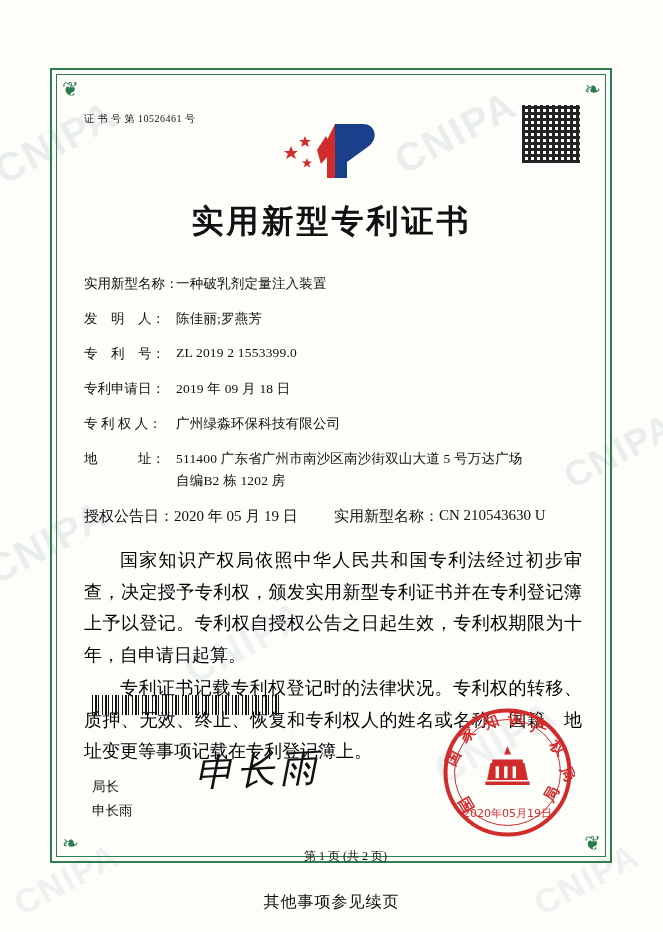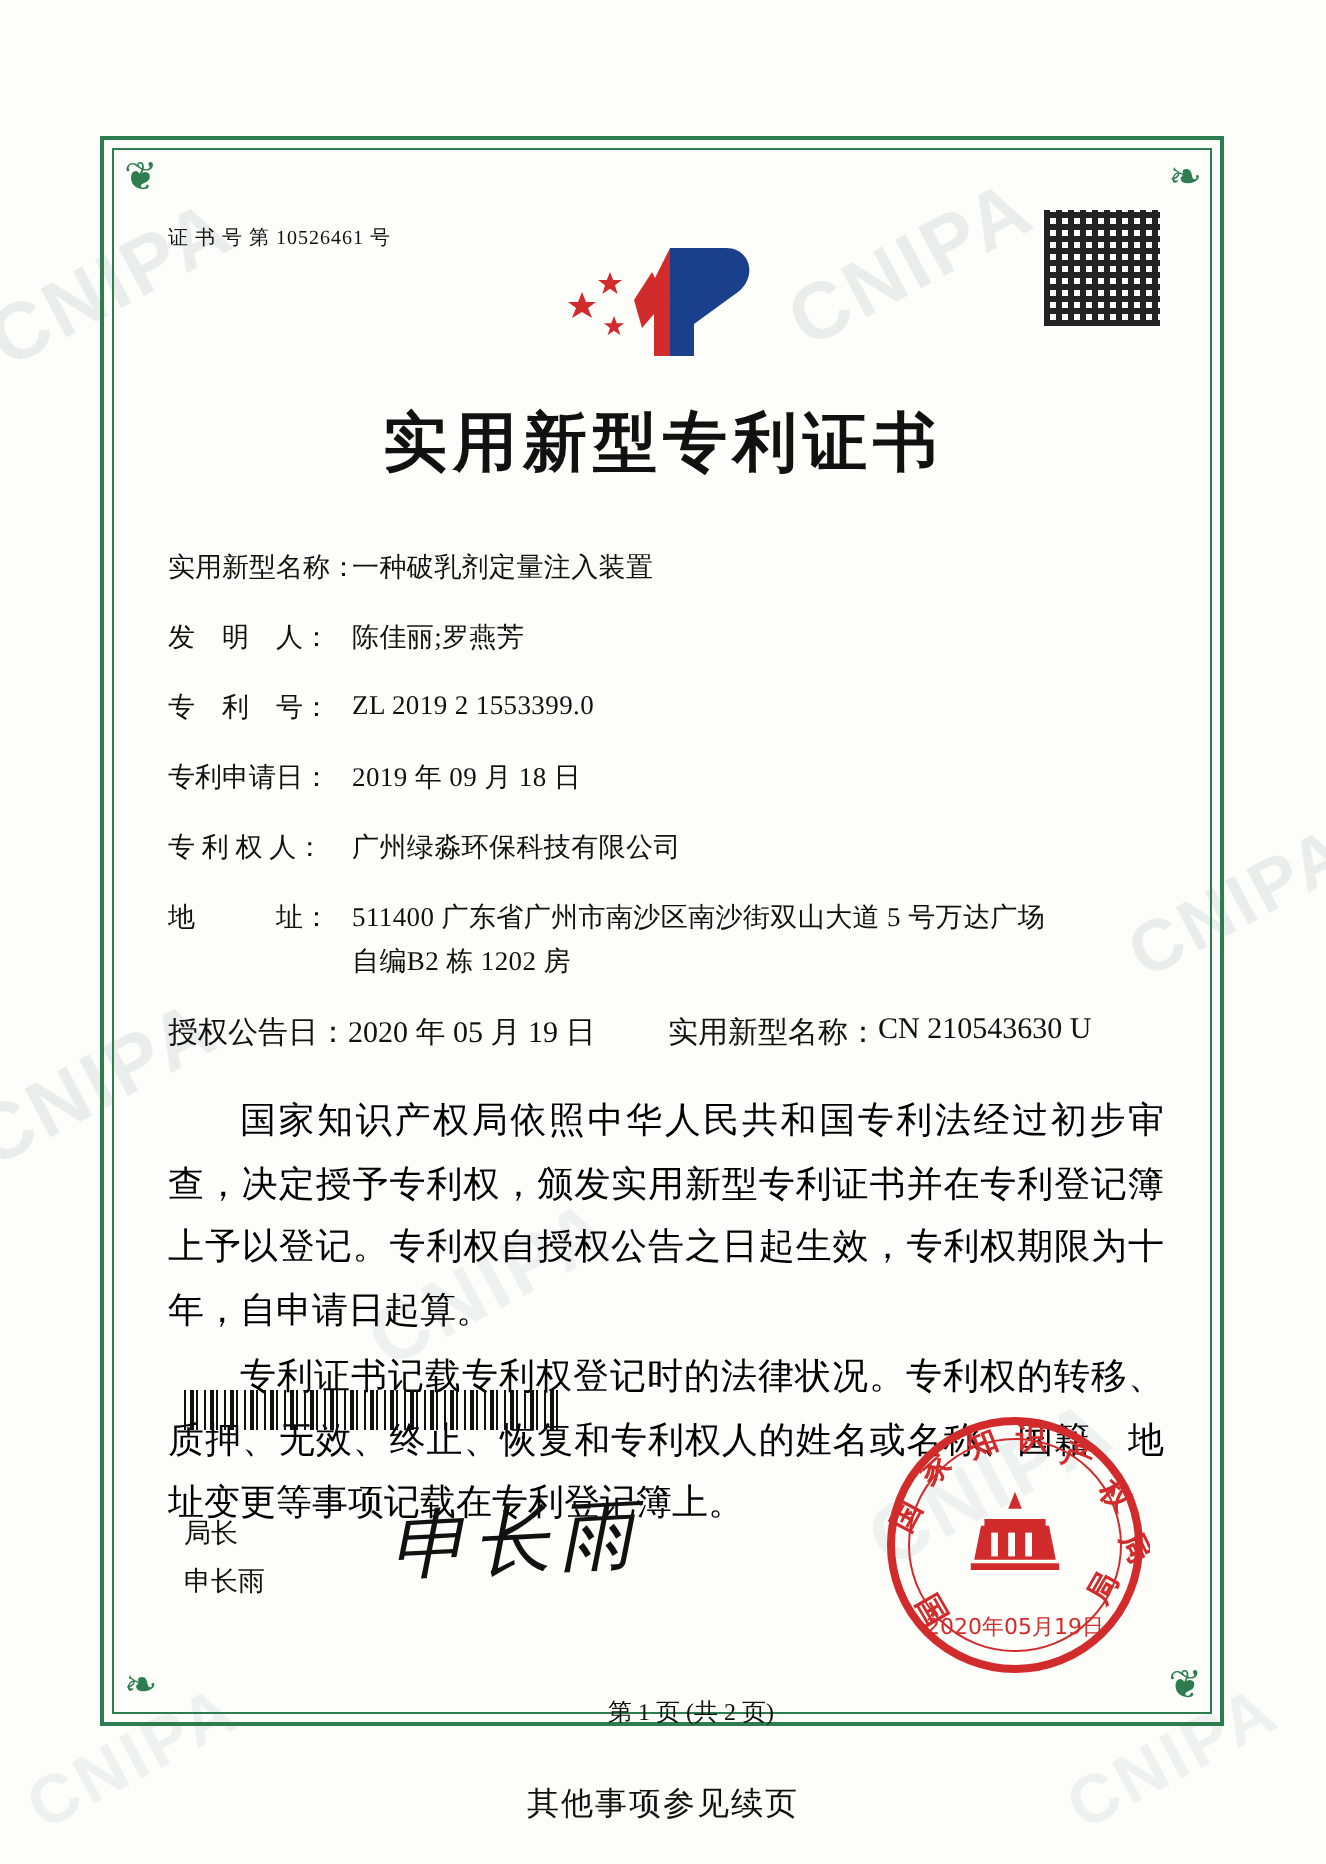--- a/index.html
+++ b/index.html
@@ -157,21 +157,21 @@
     width: 190px; height: 20px;
     background:
       repeating-linear-gradient(90deg,
         #111 0 1px, transparent 1px 3px,
         #111 3px 5px, transparent 5px 6px,
         #111 6px 7px, transparent 7px 10px);
   }
 
   .sign-block {
     position: absolute;
-    left: 92px; top: 755px;
+    left: 92px; top: 775px;
     font-size: 13.5px;
     color: #111;
     line-height: 1.8;
   }
   .signature {
     position: absolute;
     left: 195px; top: 745px;
     font-size: 38px;
     font-family: "DejaVu Serif", serif;
     color: #111;

